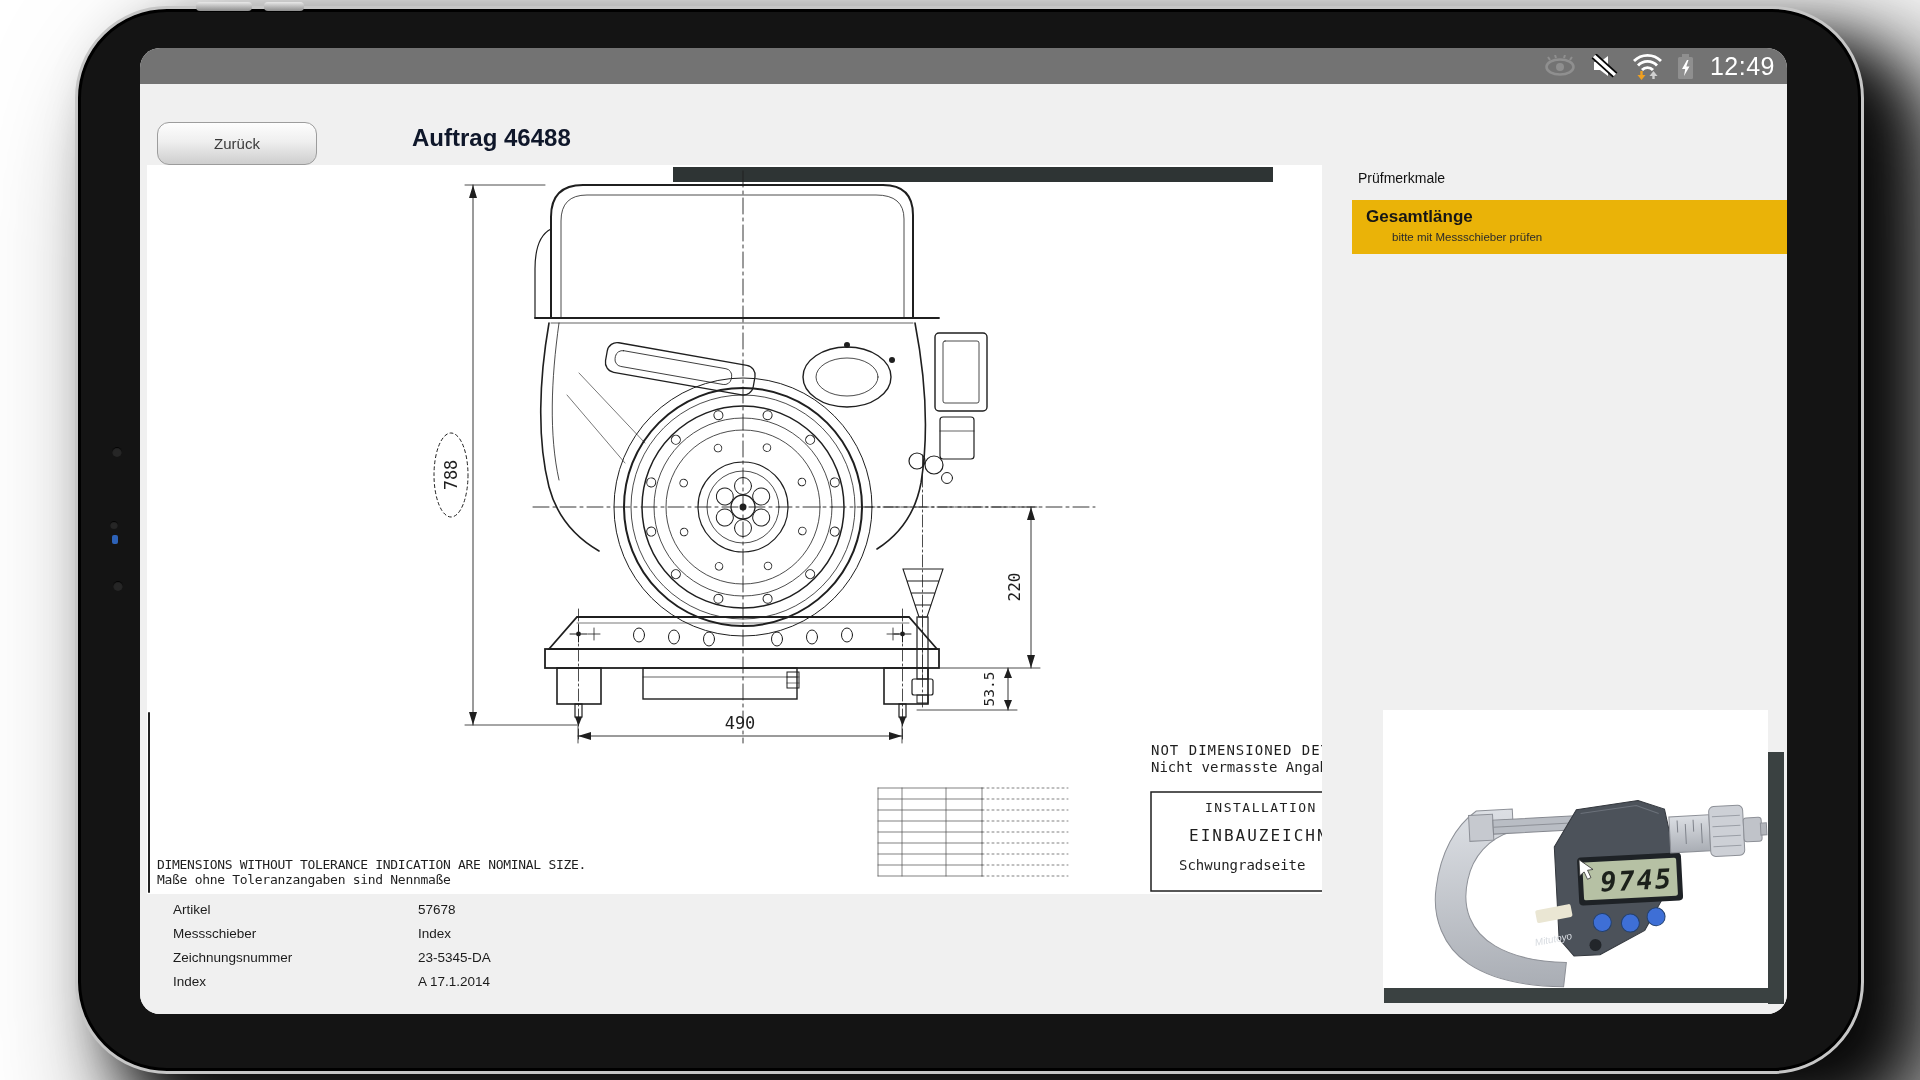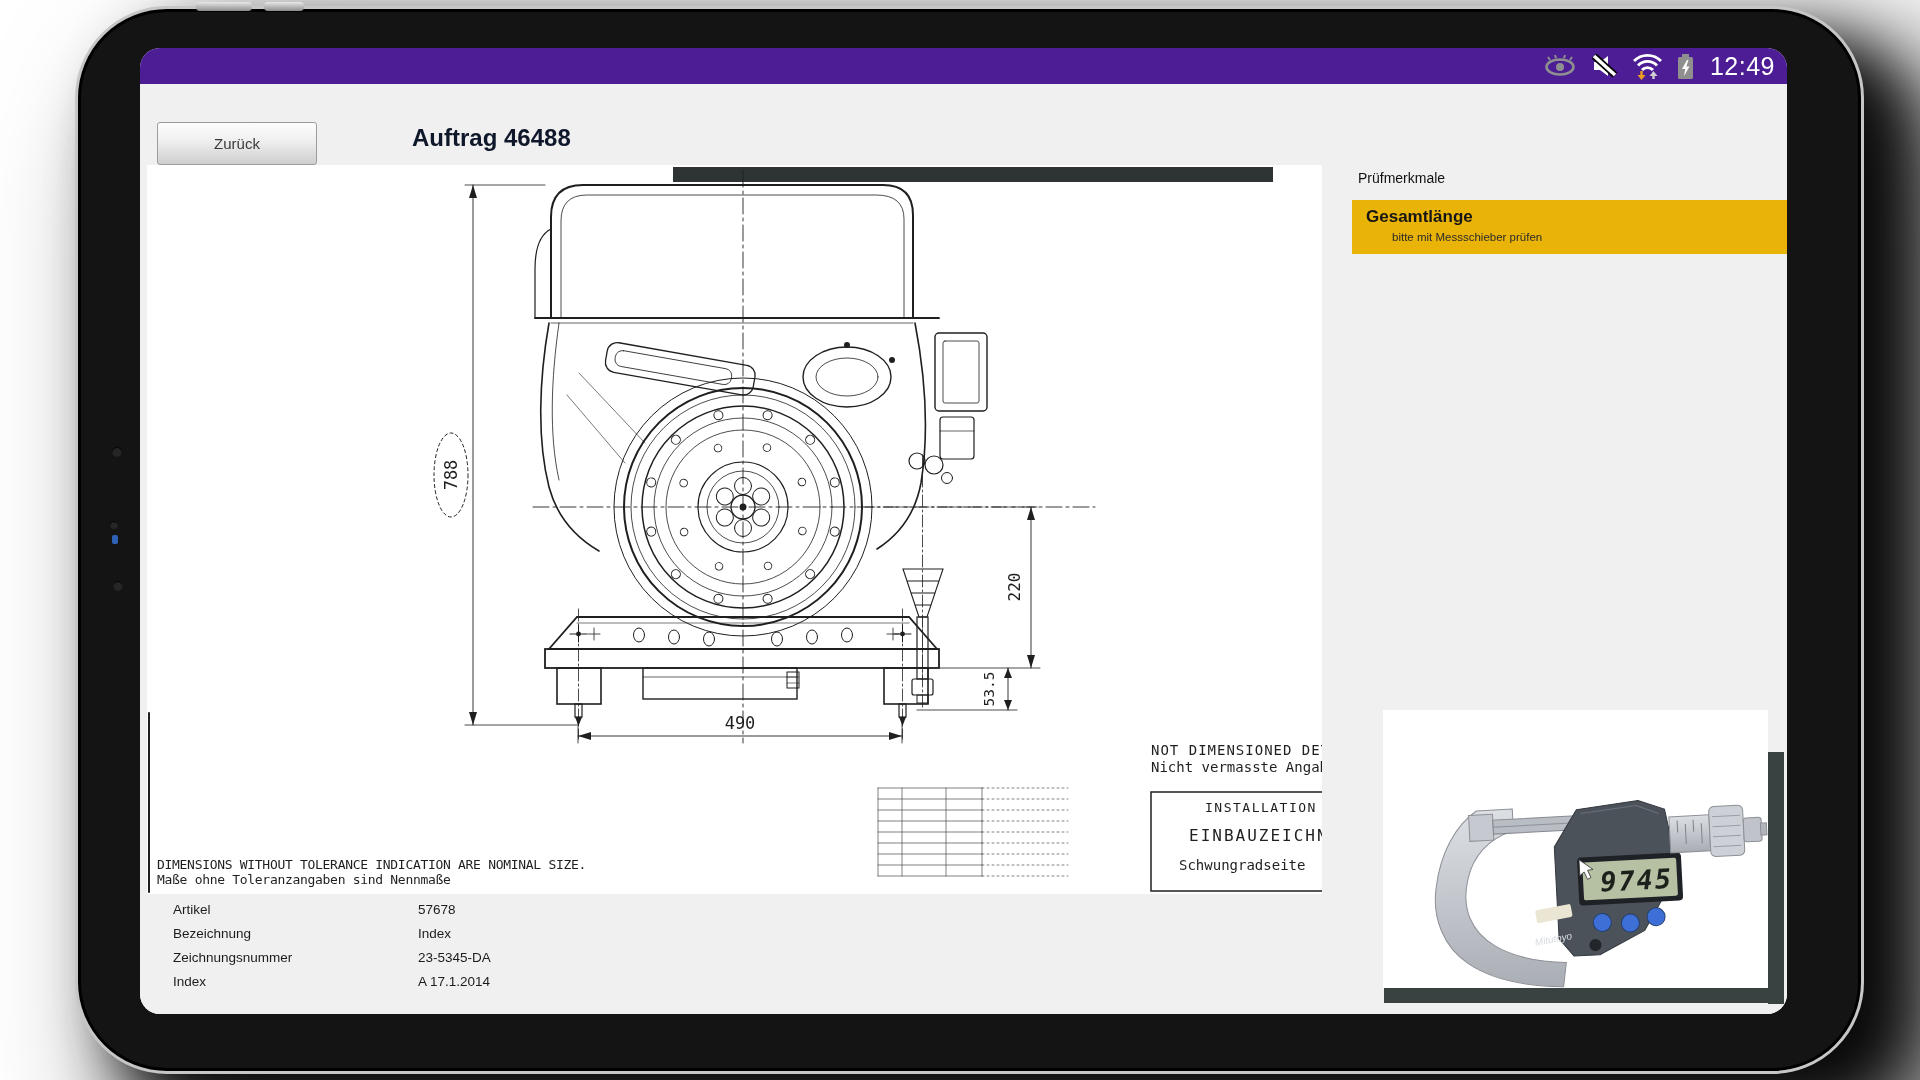--- a/index.html
+++ b/index.html
@@ -6,26 +6,26 @@
             font-family:"Liberation Sans",sans-serif;}
   .tablet{position:absolute;left:75px;top:6px;width:1783px;height:1062px;background:#141414;
           border:3px solid #c6c6c6;border-radius:92px;
           box-shadow:inset 0 0 0 3px #000,45px 35px 60px 5px rgba(0,0,0,.92),95px 85px 130px 45px rgba(0,0,0,.55);}
   .edge-btn{position:absolute;top:-7px;height:9px;border-radius:4px;
             background:linear-gradient(#e8e8e8,#8d8d8d);}
   .bezel-dot{position:absolute;border-radius:50%;background:#262626;box-shadow:inset 0 1px 1px #000;}
   .bezel-led{position:absolute;width:6px;height:9px;border-radius:2px;background:#2d62b8;}
   .screen{position:absolute;left:62px;top:39px;width:1647px;height:966px;background:#f0f0f0;
           border-radius:20px;overflow:hidden;}
-  .statusbar{position:absolute;left:0;top:0;right:0;height:36px;background:#4c1d95;
+  .statusbar{position:absolute;left:0;top:0;right:0;height:36px;background:#737373;
              display:flex;align-items:center;justify-content:flex-end;gap:14px;padding-right:12px;box-sizing:border-box;}
   .sb-time{color:#fff;font-size:25px;letter-spacing:.5px;margin-left:2px;}
   .app{position:absolute;left:0;top:36px;right:0;bottom:0;background:#f0f0f0;}
   .back-btn{position:absolute;left:17px;top:38px;width:158px;height:41px;
-            background:linear-gradient(#fdfdfd,#efefef 45%,#cecece);border:1px solid #9c9c9c;border-radius:3px;
+            background:linear-gradient(#fdfdfd,#efefef 45%,#cecece);border:1px solid #9c9c9c;border-radius:12px;
             font-size:15px;color:#3a3a3a;display:flex;align-items:center;justify-content:center;cursor:pointer;}
   .page-title{position:absolute;left:272px;top:40px;font-size:24px;font-weight:bold;color:#0f172a;}
   .drawing{position:absolute;left:7px;top:81px;width:1175px;height:729px;background:#fff;}
   .drawing svg{display:block;}
   .info-table{position:absolute;left:33px;top:813px;font-size:13.5px;color:#1c1c1c;}
   .info-row{display:flex;height:24px;align-items:center;}
   .info-label{width:245px;}
   .panel{position:absolute;left:1212px;top:86px;width:435px;}
   .panel-title{font-size:14px;font-weight:normal;color:#111;margin:0 0 14px 6px;}
   .panel-item{background:#eab308;height:54px;margin-bottom:5px;padding:7px 12px 0 14px;box-sizing:border-box;cursor:pointer;}
@@ -325,21 +325,21 @@
           </g>
         </svg>
       </div>
 
       <div class="info-table">
         <div class="info-row">
           <div class="info-label">Artikel</div>
           <div>57678</div>
         </div>
         <div class="info-row">
-          <div class="info-label">Bezeichnung</div>
+          <div class="info-label">Messschieber</div>
           <div>Index</div>
         </div>
         <div class="info-row">
           <div class="info-label">Zeichnungsnummer</div>
           <div>23-5345-DA</div>
         </div>
         <div class="info-row">
           <div class="info-label">Index</div>
           <div>A 17.1.2014</div>
         </div>

